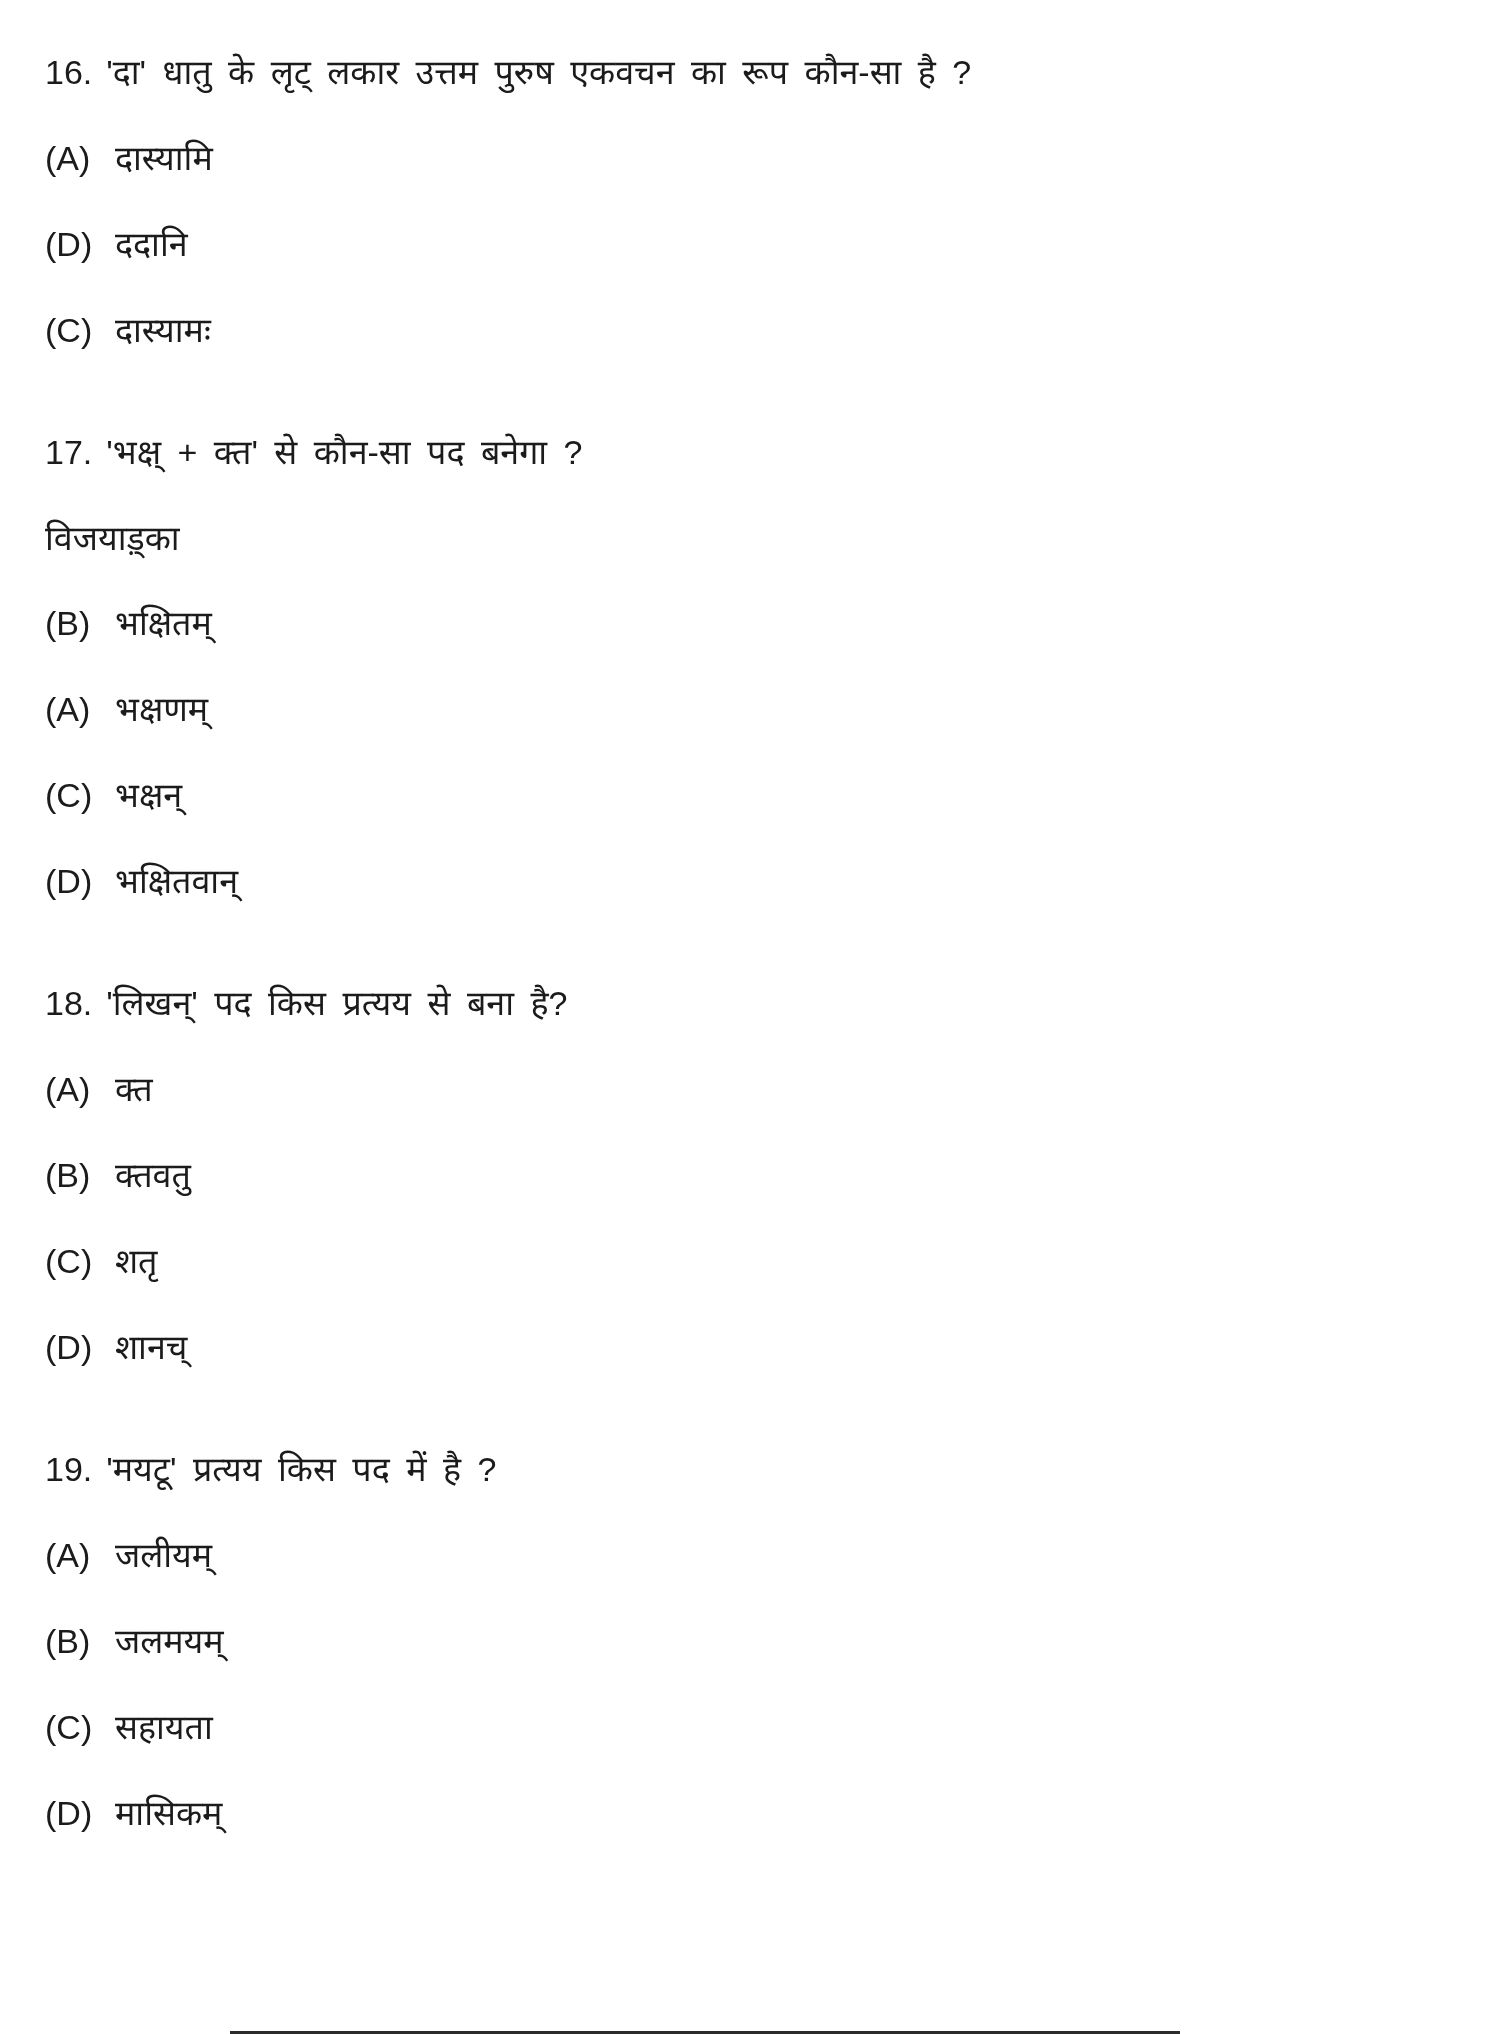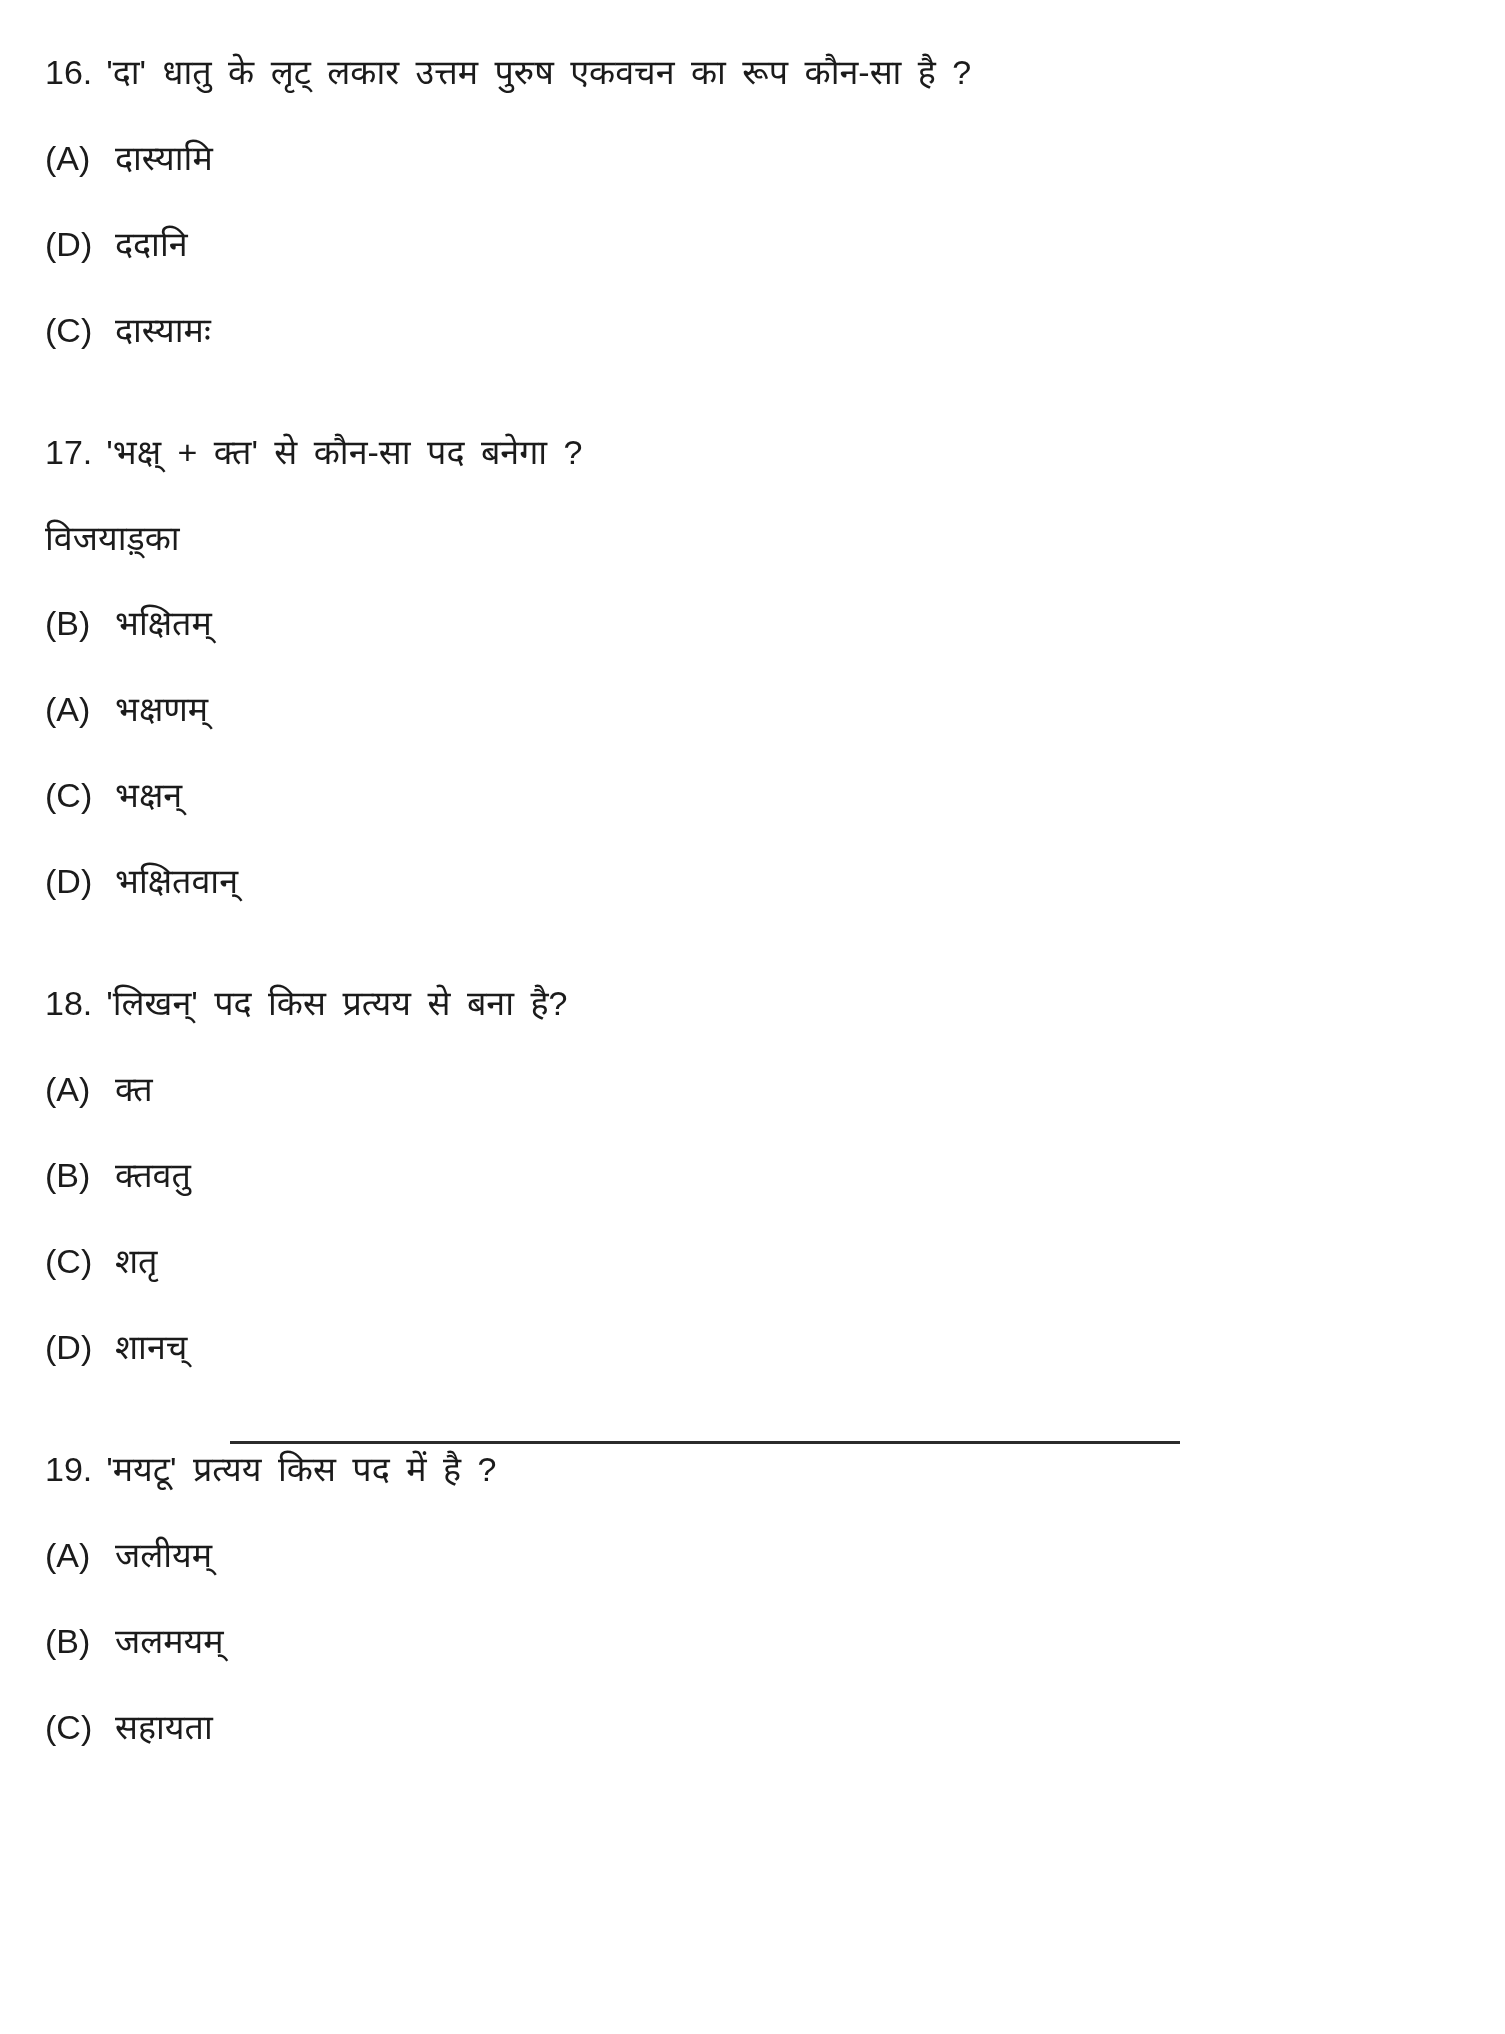--- a/index.html
+++ b/index.html
@@ -7,21 +7,21 @@
     width: 1505px;
     height: 2034px;
     background: #ffffff;
     font-family: "Liberation Sans", sans-serif;
     color: #1b1b1b;
     overflow: hidden;
   }
   .page {
     position: relative;
     width: 1505px;
-    height: 1444px;
+    height: 2034px;
     padding: 52px 40px 0 45px;
     background: #ffffff;
   }
   .question-block { margin-bottom: 82px; }
   .q-line {
     font-size: 34px;
     line-height: 40px;
     margin-bottom: 46px;
     word-spacing: 7px;
     white-space: nowrap;
@@ -83,16 +83,17 @@
     <div class="option"><span class="opt-letter">(C)</span><span class="opt-text">शतृ</span></div>
     <div class="option"><span class="opt-letter">(D)</span><span class="opt-text">शानच्</span></div>
   </section>
 
   <section class="question-block">
     <p class="q-line"><span class="q-num">19.</span><span class="q-text">'मयटू' प्रत्यय किस पद में है ?</span></p>
 
     <div class="option"><span class="opt-letter">(A)</span><span class="opt-text">जलीयम्</span></div>
     <div class="option"><span class="opt-letter">(B)</span><span class="opt-text">जलमयम्</span></div>
     <div class="option"><span class="opt-letter">(C)</span><span class="opt-text">सहायता</span></div>
+    <div class="option"><span class="opt-letter">(D)</span><span class="opt-text">मासिकम्</span></div>
   </section>
 
   <div class="bottom-rule"></div>
 </div>
 
 </body></html>

